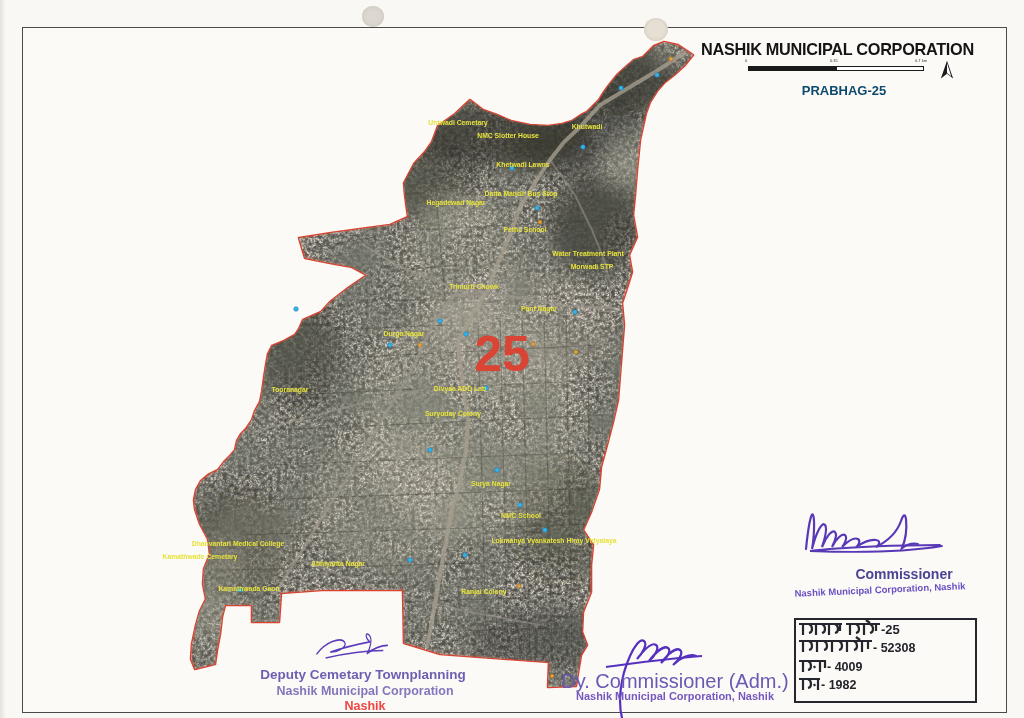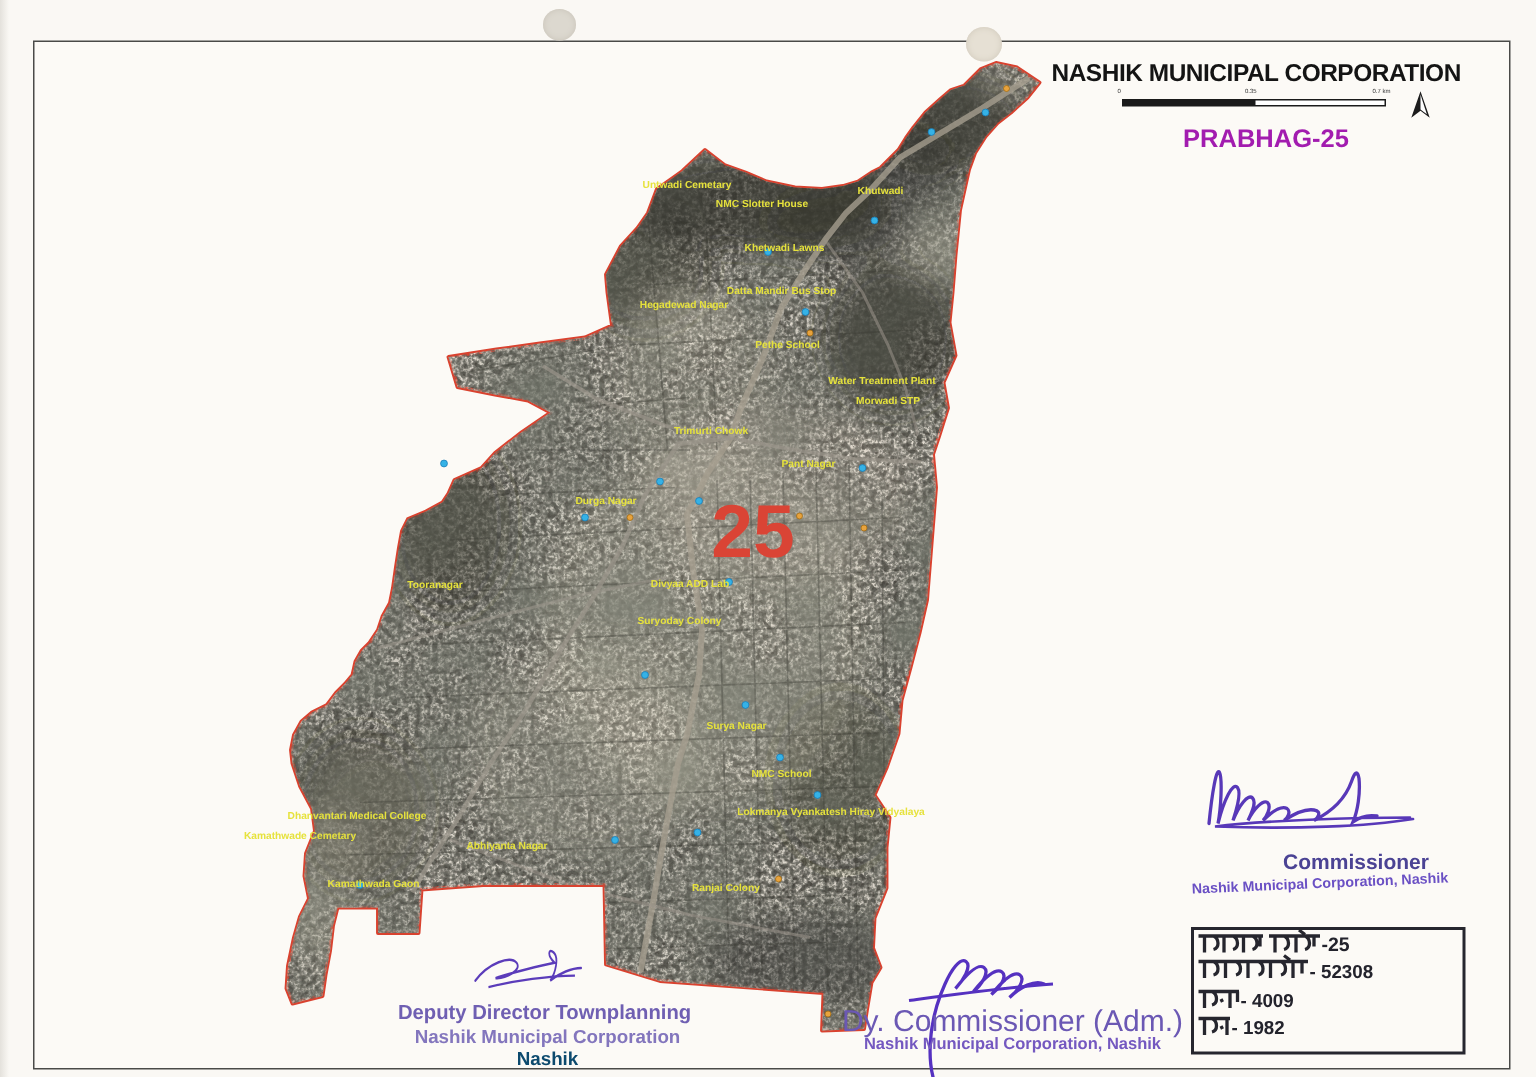--- a/index.html
+++ b/index.html
@@ -174,21 +174,21 @@
 <div class="abs" style="left:836px;top:66px;width:88px;height:5px;background:#fff;border:1px solid #1a1a1a;box-sizing:border-box;"></div>
 <div class="abs" style="left:745px;top:58px;font-size:4px;color:#333;">0</div>
 <div class="abs" style="left:830px;top:58px;font-size:4px;color:#333;">0.35</div>
 <div class="abs" style="left:915px;top:58px;font-size:4px;color:#333;">0.7 km</div>
 
 <svg class="abs" style="left:937px;top:58px;" width="20" height="24" viewBox="0 0 26 26">
   <path d="M13,1 L21,24 L13,18 L5,24 Z" fill="#1c1c1c"></path>
   <path d="M13,4 L18.5,21 L13,17 Z" fill="#ffffff"></path>
 </svg>
 
-<div class="abs" style="left:744px;top:83px;width:200px;text-align:center;font-weight:bold;font-size:17px;color:#a21caf;">PRABHAG-25</div>
+<div class="abs" style="left:744px;top:83px;width:200px;text-align:center;font-weight:bold;font-size:13px;color:#0c4a6e;">PRABHAG-25</div>
 
 <svg class="abs" style="left:802px;top:505px;" width="148" height="55" viewBox="0 0 148 55">
   <path d="M4,44 C6,24 9,6 11,10 C13,14 12,34 10,44 C14,28 20,16 23,20 C26,24 22,36 20,42 C24,32 30,24 33,27 C36,30 32,38 30,42 C34,34 40,28 43,30 C46,33 42,40 40,42 C46,36 52,32 56,34 C59,36 56,41 54,42 C60,38 68,34 74,35 C80,36 76,41 74,42 C82,38 94,30 99,16 C101,10 103,8 104,14 C105,24 103,36 100,43 C104,40 110,38 116,39" fill="none" stroke="#5838b8" stroke-width="2.2" stroke-linecap="round"></path>
   <path d="M140,41 C110,46 60,48 8,46 C40,42 100,40 138,40" fill="none" stroke="#5838b8" stroke-width="1.8" stroke-linecap="round"></path>
 </svg>
 
 <div class="abs" style="left:814px;top:566px;width:180px;text-align:center;font-weight:bold;font-size:14px;color:#4b4394;">Commissioner</div>
 <div class="abs" style="left:790px;top:584px;width:180px;text-align:center;font-weight:bold;font-size:9.5px;color:#6a50c4;transform:rotate(-2.5deg);">Nashik Municipal Corporation, Nashik</div>
 
 <div class="abs" style="left:794px;top:618px;width:183px;height:85px;border:2px solid #26262e;box-sizing:border-box;"></div>
@@ -210,23 +210,23 @@
     <text x="33" y="53" font-size="12.5">- 4009</text>
     <text x="27" y="71" font-size="12.5">- 1982</text>
   </g>
 </svg>
 
 <svg class="abs" style="left:308px;top:630px;" width="100" height="34" viewBox="0 0 170 40" preserveAspectRatio="none">
   <path d="M15,28 C30,14 55,8 62,14 C68,20 50,26 38,26 C55,22 90,16 105,14 C96,8 98,2 104,6 C110,10 106,22 100,28 C110,22 125,18 135,18" fill="none" stroke="#5b3cba" stroke-width="2" stroke-linecap="round"></path>
   <path d="M30,33 C60,28 100,24 128,24" fill="none" stroke="#5b3cba" stroke-width="1.8"></path>
 </svg>
 
-<div class="abs" style="left:203px;top:667px;width:320px;text-align:center;font-weight:bold;font-size:13.5px;color:#6f5fb2;">Deputy Director Townplanning</div>
+<div class="abs" style="left:203px;top:667px;width:320px;text-align:center;font-weight:bold;font-size:13.5px;color:#6f5fb2;">Deputy Cemetary Townplanning</div>
 <div class="abs" style="left:205px;top:684px;width:320px;text-align:center;font-weight:bold;font-size:12.5px;color:#8376bd;">Nashik Municipal Corporation</div>
-<div class="abs" style="left:205px;top:699px;width:320px;text-align:center;font-weight:bold;font-size:12.5px;color:#0c4a6e;">Nashik</div>
+<div class="abs" style="left:205px;top:699px;width:320px;text-align:center;font-weight:bold;font-size:12.5px;color:#ef4444;">Nashik</div>
 
 <svg class="abs" style="left:600px;top:626px;" width="110" height="92" viewBox="0 0 110 92">
   <path d="M22,92 C18,76 20,52 30,30 C34,21 40,12 44,15 C48,18 42,28 37,33 C44,24 52,16 56,19 C60,22 54,31 49,35 C56,26 64,19 68,22 C72,25 66,33 61,37 C68,28 76,21 80,24 C84,27 78,35 73,39 C80,32 90,27 96,30" fill="none" stroke="#5531c0" stroke-width="2.2" stroke-linecap="round"></path>
   <path d="M6,41 C36,37 72,32 102,30" fill="none" stroke="#5531c0" stroke-width="2"></path>
 </svg>
 
 <div class="abs" style="left:545px;top:670px;width:260px;text-align:center;font-weight:normal;font-size:20px;color:#6b58b4;">Dy. Commissioner (Adm.)</div>
 <div class="abs" style="left:540px;top:690px;width:270px;text-align:center;font-weight:bold;font-size:11px;color:#7458c0;">Nashik Municipal Corporation, Nashik</div>
 
 <div class="abs" style="left:362px;top:6px;width:22px;height:21px;border-radius:50%;background:#dcd8cf;box-shadow:inset 0 0 4px #c8c3b8;"></div>

